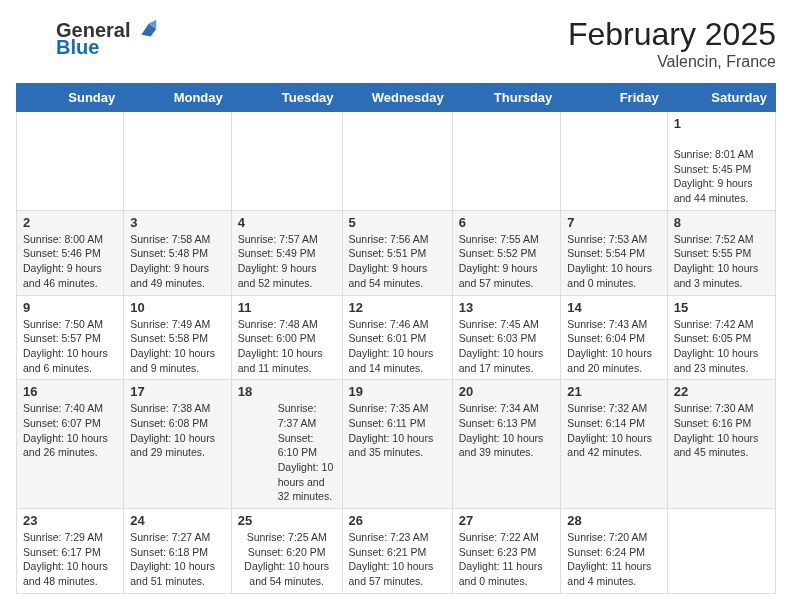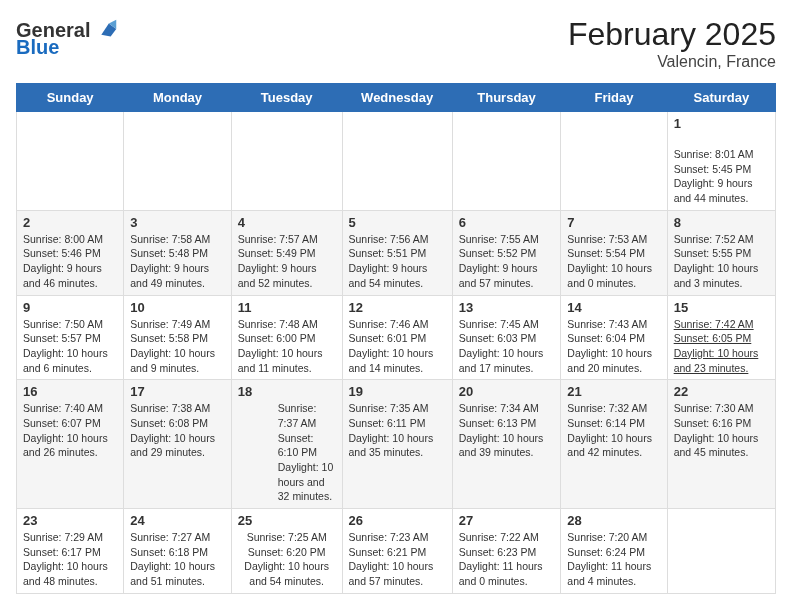--- a/index.html
+++ b/index.html
@@ -49,21 +49,21 @@
       color: #444;
     }
     .calendar-table {
       width: 100%;
       border-collapse: collapse;
       border: 1px solid #ccc;
     }
     .calendar-table th {
       background-color: #2d6db5;
       color: #fff;
-      text-align: center;
+      text-align: right;
       padding: 6px 8px;
       font-size: 13px;
       font-weight: bold;
       border: 1px solid #2d6db5;
     }
     .calendar-table td {
       vertical-align: top;
       padding: 4px 6px;
       border: 1px solid #ddd;
       width: 113px;
@@ -88,21 +88,21 @@
     }
     .empty-cell {
       background: #f9f9f9;
     }
   </style>
 </head>
 <body>
 
 <div class="header-area">
   <div class="logo">
-    <div style="display:flex;flex-direction:column;align-items:flex-start;">
+    <div style="display:flex;flex-direction:column;align-items:flex-start;margin-left:40px;">
       <div style="display:flex;align-items:center;">
         <span class="logo-text-general">General</span>
         <svg class="logo-icon" viewBox="0 0 30 30" xmlns="http://www.w3.org/2000/svg">
           <polygon points="10,20 18,8 26,14 20,22" fill="#2d6db5"></polygon>
           <polygon points="18,8 26,4 26,14" fill="#5a9fd4"></polygon>
         </svg>
       </div>
       <span class="logo-text-blue" style="margin-top:-8px;">Blue</span>
     </div>
   </div>
@@ -215,21 +215,21 @@
 Daylight: 10 hours and 17 minutes.</div>
         </td>
         <td>
           <span class="day-number">14</span>
           <div class="day-info" style="white-space: pre-line;">Sunrise: 7:43 AM
 Sunset: 6:04 PM
 Daylight: 10 hours and 20 minutes.</div>
         </td>
         <td>
           <span class="day-number">15</span>
-          <div class="day-info" style="white-space: pre-line; text-decoration: underline;">Sunrise: 7:42 AM
+          <div class="day-info" style="white-space: pre-line;">Sunrise: 7:42 AM
 Sunset: 6:05 PM
 Daylight: 10 hours and 23 minutes.</div>
         </td>
       </tr>
       <tr>
         <td>
           <span class="day-number">16</span>
           <div class="day-info" style="white-space: pre-line;">Sunrise: 7:40 AM
 Sunset: 6:07 PM
 Daylight: 10 hours and 26 minutes.</div>

